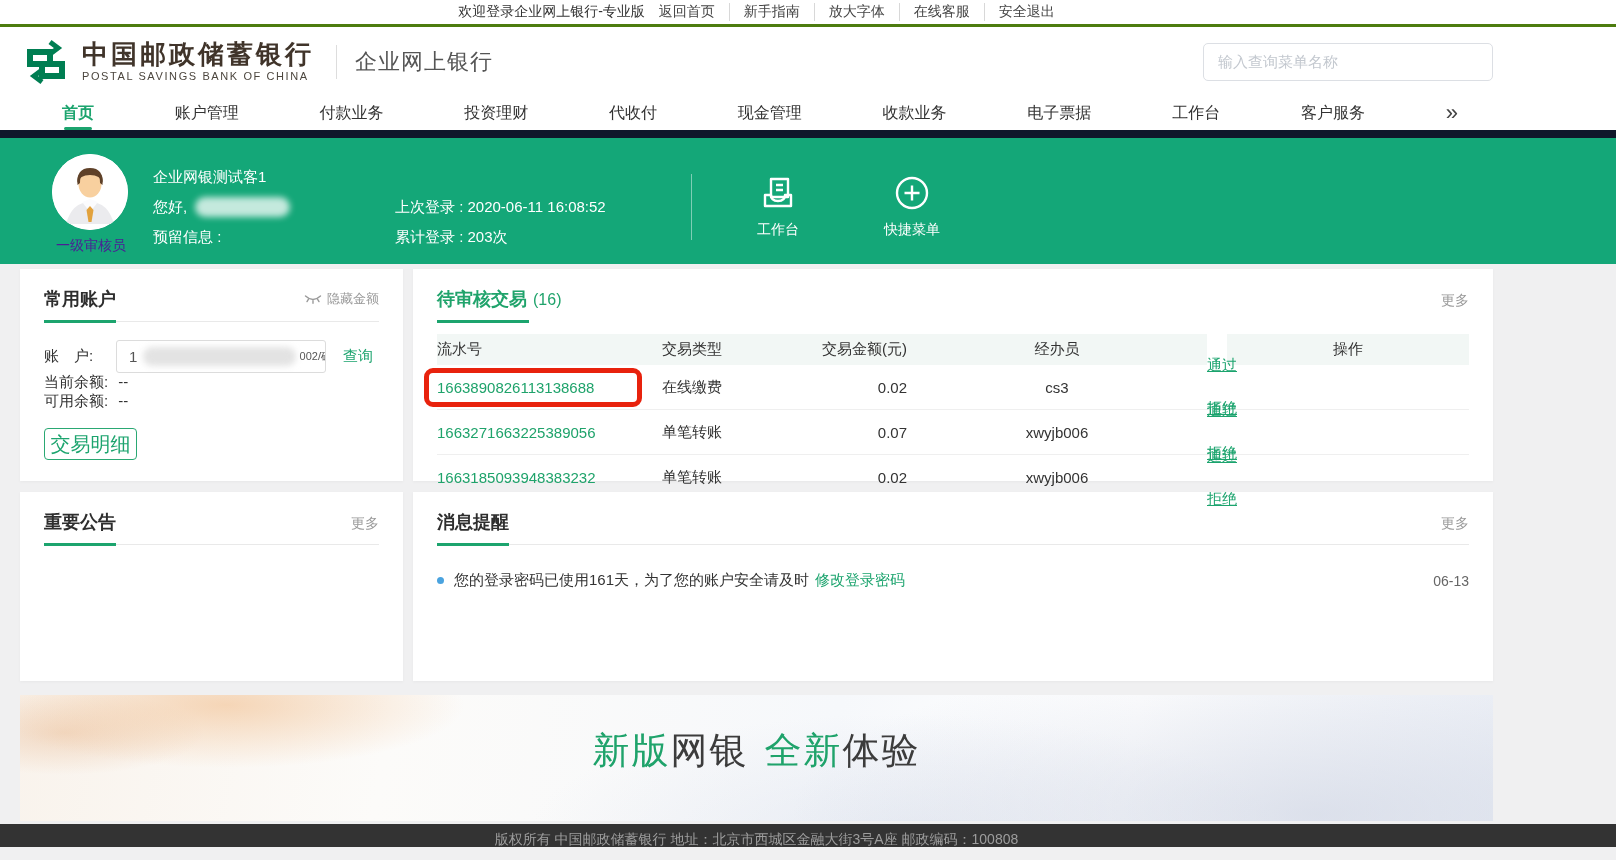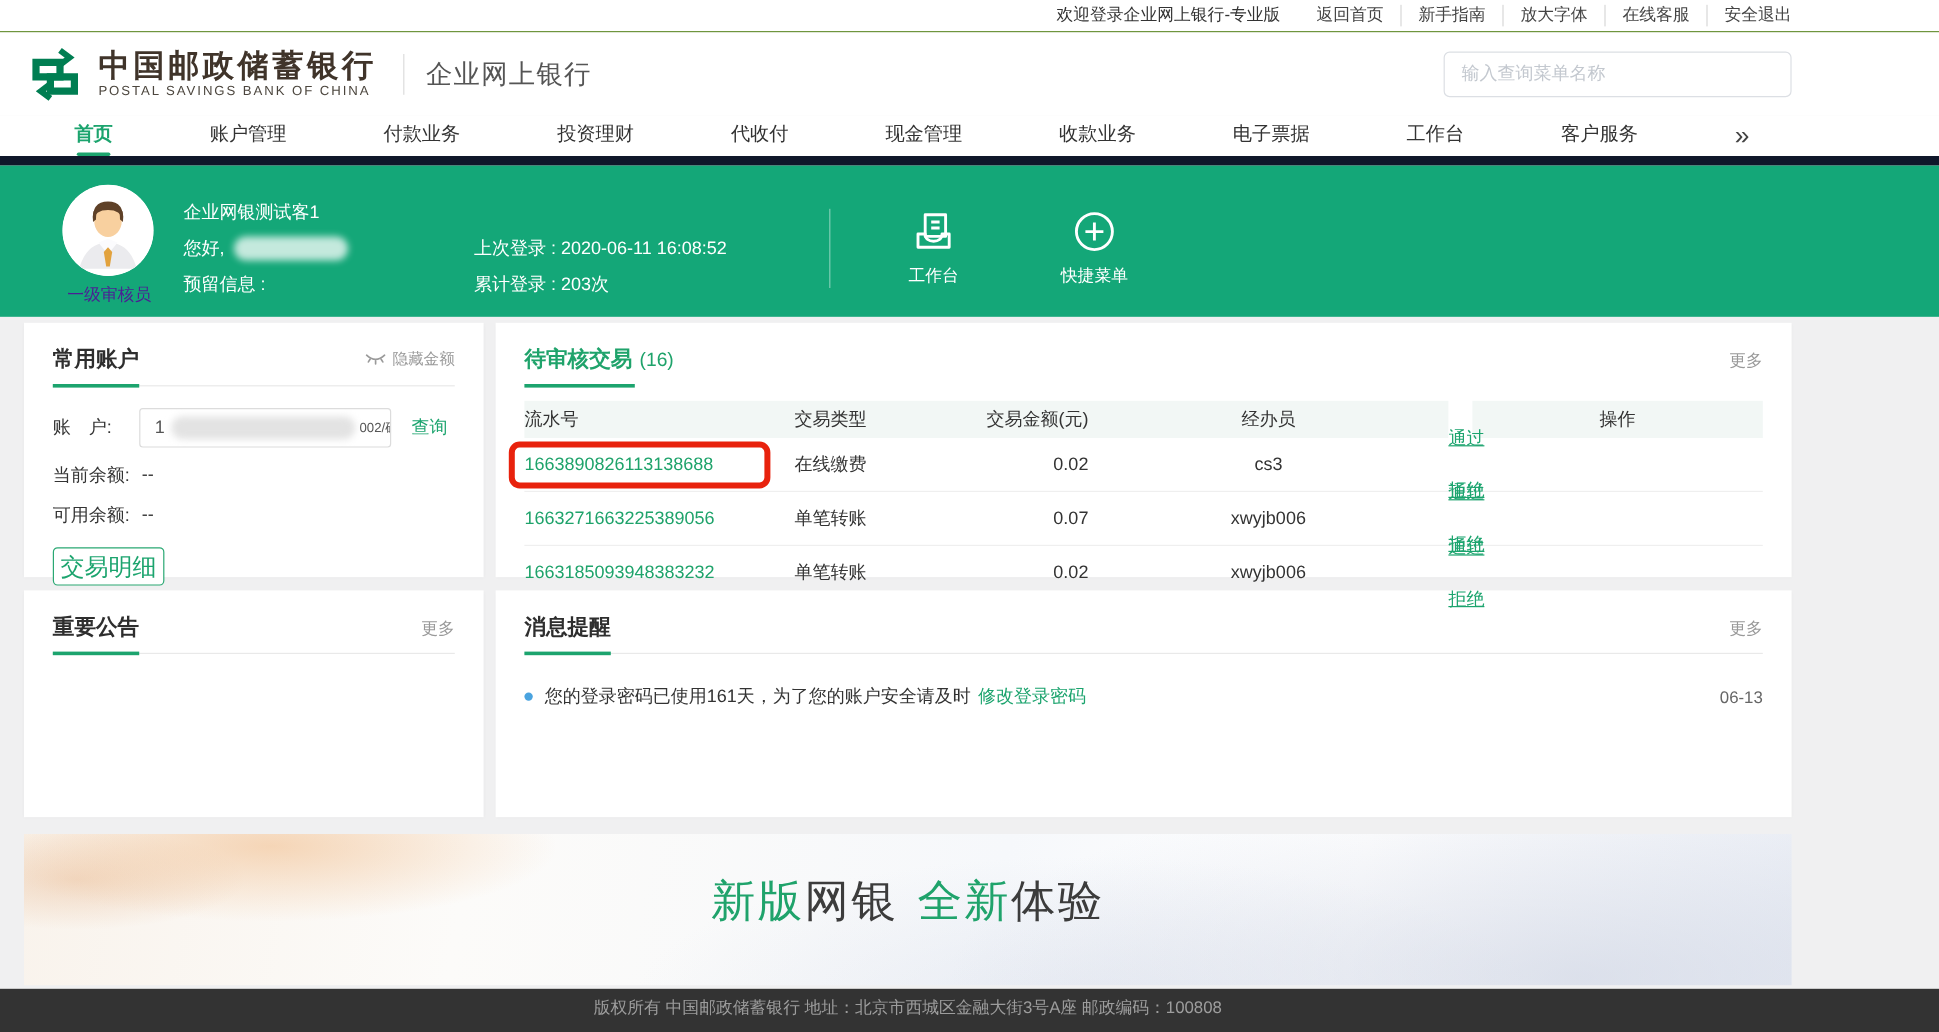--- a/index.html
+++ b/index.html
@@ -2,22 +2,22 @@
 <html><head>
 <meta charset="utf-8">
 <style>
   * { margin:0; padding:0; box-sizing:border-box; }
   html,body { width:1616px; height:860px; overflow:hidden; }
   body {
     font-family:"Liberation Sans","DejaVu Sans",sans-serif;
     background:#f0f0f1; color:#333; position:relative;
   }
   
-  .topbar { height:27px; background:#fff; border-bottom:1px solid #4d7c0f;
-    display:flex; align-items:center; justify-content:flex-end; padding:0 123px 0 20px;gap:16px; }
+  .topbar { height:27px; background:#fff; border-bottom:3px solid #4d7c0f;
+    display:flex; align-items:center; justify-content:center; padding:0 123px 0 20px; }
   .topbar .welcome { font-size:14px; color:#333; }
   .toplinks { display:flex; align-items:center; }
   .toplinks a { font-size:14px; color:#444; text-decoration:none; padding:0 14px; cursor:pointer; }
   .toplinks a + a { border-left:1px solid #d8d8d8; }
   .toplinks a:last-child { padding-right:0; }
   
   .header { height:69px; background:#fff; display:flex; align-items:center; padding:0 123px 0 20px; }
   .logo-group { display:flex; align-items:center; }
   .logo-mark { width:52px; height:52px; margin-right:10px; }
   .logo-text .cn { font-family:"Liberation Serif","DejaVu Serif",serif; font-weight:bold;
@@ -73,21 +73,21 @@
   
   .acct-row { display:flex; align-items:center; padding:0 24px; margin-top:18px; }
   .acct-label { font-size:15px; color:#333; width:72px; }
   .acct-input { width:210px; height:33px; border:1px solid #dcdcdc; border-radius:3px;
     display:flex; align-items:center; padding:0 0 0 12px; overflow:hidden; background:#fff; }
   .acct-input .pre { font-size:15px; color:#555; }
   .acct-blur { flex:1; height:19px; margin:0 4px 0 6px; border-radius:9px;
     background:#e3e3e3; filter:blur(3px); }
   .acct-input .suf { font-size:11px; color:#555; white-space:nowrap; margin-right:-7px; }
   .query-link { font-size:15px; color:#1ca46e; margin-left:17px; cursor:pointer; text-decoration:none; }
-  .bal-row { padding:0 24px; margin-top:14px; font-size:15px; color:#333; display:flex; }
+  .bal-row { padding:0 24px; font-size:15px; color:#333; display:flex; }
   .bal-row .val { margin-left:10px; color:#333; }
   .detail-btn { margin:17px 0 0 24px; width:93px; height:32px; background:#fff;
     border:1px solid #2aa873; border-radius:4px; color:#1ca46e; font-size:20px; cursor:pointer;
     font-family:inherit; }
   
   .t-head { display:flex; margin:12px 24px 0 24px; height:31px; align-items:center; font-size:15px; color:#333; }
   .t-head .seg { background:#f2f7f5; height:31px; display:flex; align-items:center; }
   .t-head .seg-l { width:770px; }
   .t-head .gap { width:20px; }
   .t-head .seg-r { width:242px; justify-content:center; }
@@ -117,21 +117,21 @@
       radial-gradient(ellipse 200px 60px at 3% 30%, rgba(233,188,150,0.5), rgba(233,188,150,0) 70%),
       radial-gradient(ellipse 700px 220px at 88% 95%, rgba(198,205,222,0.55), rgba(198,205,222,0) 75%),
       radial-gradient(ellipse 500px 160px at 60% 110%, rgba(214,220,233,0.45), rgba(214,220,233,0) 75%),
       linear-gradient(100deg, #f9f3ec 0%, #fcfbf9 25%, #f6f8fb 55%, #ffffff 75%, #eef1f7 100%);
     display:flex; align-items:center; justify-content:center; }
   .promo-text { font-size:37px; font-weight:500; letter-spacing:2px; margin-top:-14px; }
   .promo-text .g { color:#1fa36b; }
   .promo-text .d { color:#3c3c3c; }
   .promo-text .sp { display:inline-block; width:16px; }
   
-  .footer { margin-top:3px; height:37px; background:#333; width:1616px; margin-left:-20px;
+  .footer { margin-top:3px; height:23px; background:#333; width:1616px; margin-left:-20px;
     text-align:center; overflow:hidden; }
   .footer .copy { font-size:14px; color:#9d9d9d; padding-top:7px; width:1473px; margin-left:20px; }
 </style>
 </head>
 <body>
 
 <div class="topbar">
   <span class="welcome">欢迎登录企业网上银行-专业版</span>
   <div class="toplinks">
     <a>返回首页</a>

